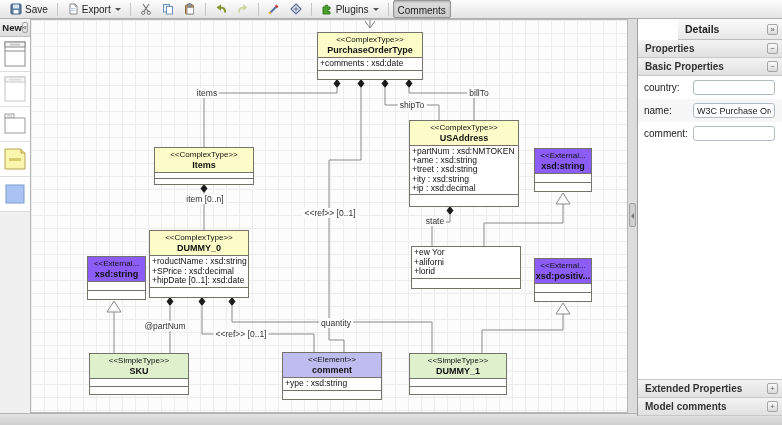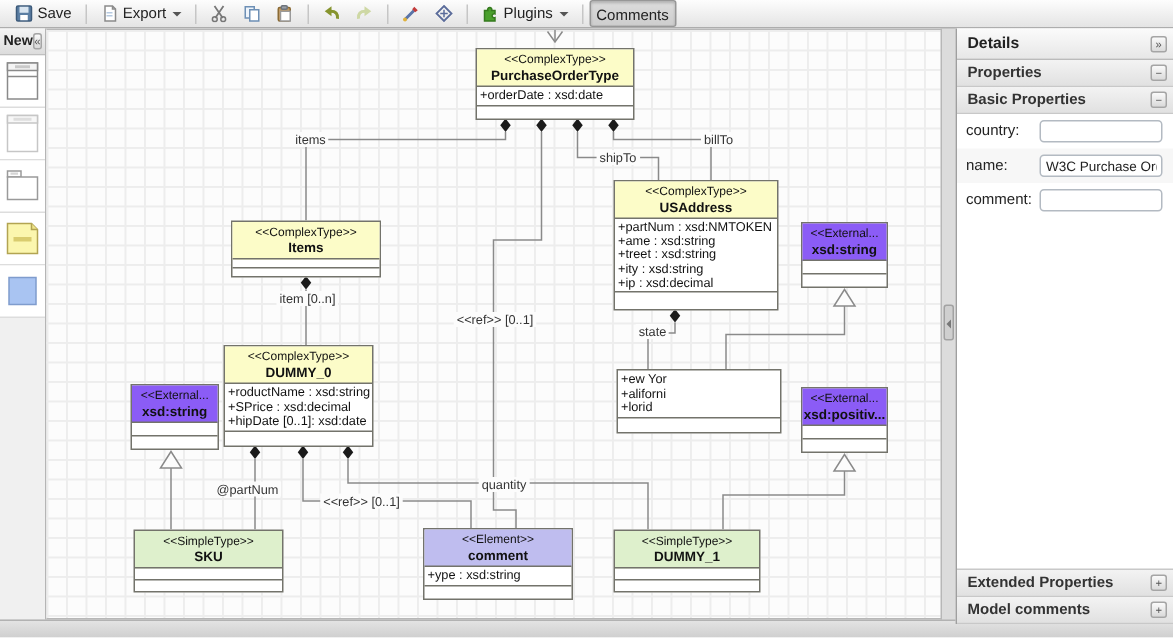--- a/index.html
+++ b/index.html
@@ -49,21 +49,21 @@
   .attrs{padding:1px 2px;border-bottom:1px solid #73736b;line-height:9.6px;font-size:8.5px;white-space:nowrap;overflow:hidden;}
   .sec{border-bottom:1px solid #73736b;}
   .sec:last-child{border-bottom:none;}
   .elabel{position:absolute;z-index:3;transform:translate(-50%,-50%);
     font-size:8.5px;color:#333;background:#fcfcfc;padding:0 2px;white-space:nowrap;}
   
   #details{position:absolute;left:637px;top:19px;width:145px;height:397px;background:#fff;
     border-left:1px solid #9f9f9f;box-sizing:border-box;display:flex;flex-direction:column;z-index:4;}
   #details-hdr{height:20px;background:linear-gradient(#fbfbfb,#e7e7e7);
     border-bottom:1px solid #bbb;display:flex;align-items:center;justify-content:space-between;
-    padding:0 4px 0 7px;flex:0 0 auto;}
+    padding:0 4px 0 7px;flex:0 0 auto;margin-left:40px;}
   #details-hdr .t{font-size:10.5px;font-weight:bold;color:#222;}
   .sect-bar{height:17px;background:linear-gradient(#f3f3f3,#e1e1e1);
     border-bottom:1px solid #c8c8c8;display:flex;align-items:center;justify-content:space-between;
     padding:0 4px 0 7px;flex:0 0 auto;}
   .sect-bar .t{font-size:10px;font-weight:bold;color:#333;}
   .sect-bar.btm{border-top:1px solid #c8c8c8;}
   .frow{height:23px;display:flex;align-items:center;justify-content:space-between;
     padding:0 7px 0 6px;flex:0 0 auto;}
   .frow.alt{background:#f7f7f7;}
   .frow label{font-size:10px;color:#222;}
@@ -246,21 +246,21 @@
         <polygon points="76,292 90,292 83,281"></polygon>
       </g>
     </svg>
 
     <div class="uml-node t-complex" style="left:286px;top:12px;width:106px;">
       <div class="hdr">
           <div class="st">&lt;&lt;ComplexType&gt;&gt;</div>
           <div class="nm">PurchaseOrderType</div>
         </div>
       <div class="attrs">
-          <div>+orderDate : xsd:date</div>
+          <div>+comments : xsd:date</div>
         </div>
       <div class="sec" style="height:8px"></div>
     </div>
 
     <div class="uml-node t-complex" style="left:123px;top:127px;width:100px;">
       <div class="hdr">
           <div class="st">&lt;&lt;ComplexType&gt;&gt;</div>
           <div class="nm">Items</div>
         </div>
       <div class="sec" style="height:5px"></div>

